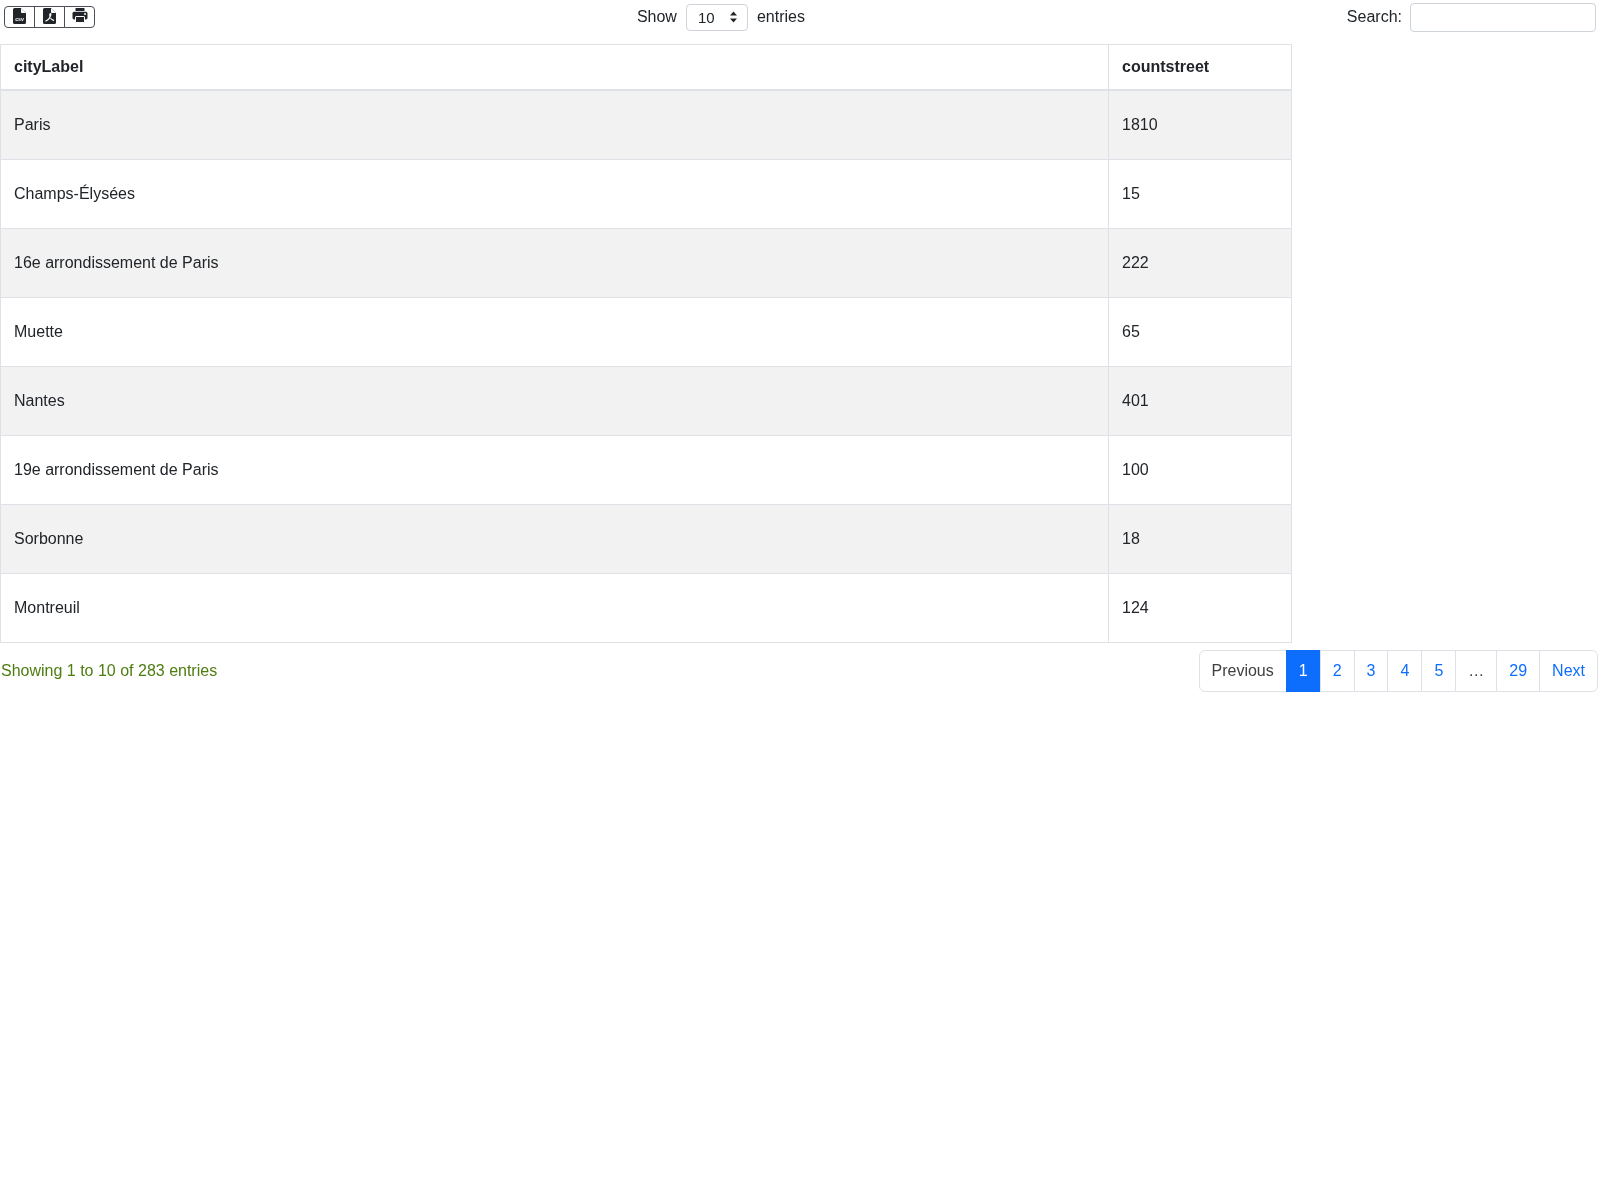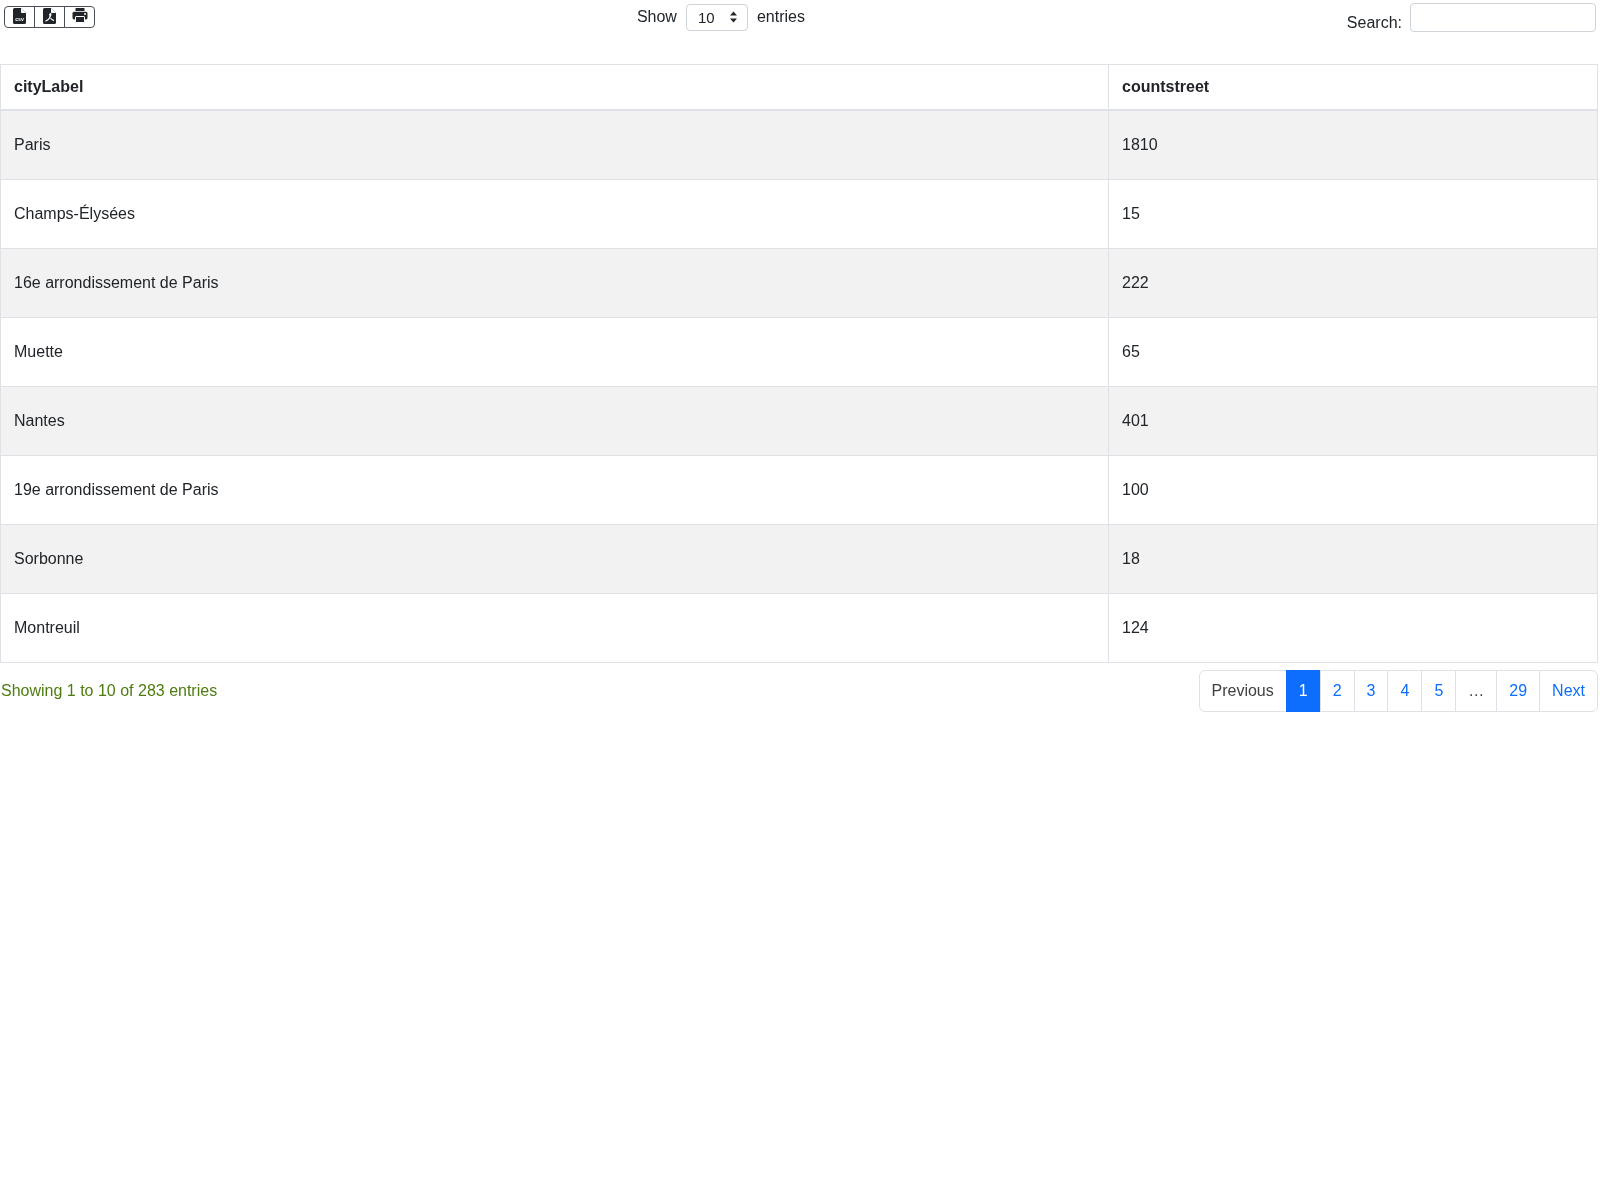--- a/index.html
+++ b/index.html
@@ -44,34 +44,34 @@
     border: 1px solid #ced4da;
     border-radius: 4px;
     background: #ffffff;
     display: inline-flex;
     align-items: center;
     justify-content: space-between;
     padding: 0 9px 0 11px;
     font-size: 15px;
     cursor: pointer;
   }
-  .search-control { display: flex; align-items: flex-end; gap: 8px; }
+  .search-control { display: flex; align-items: center; gap: 8px; }
   .search-input {
     width: 186px; height: 29px;
     border: 1px solid #ced4da;
     border-radius: 4px;
     padding: 0 8px;
     font-size: 15px;
     font-family: "Liberation Sans", sans-serif;
     outline: none;
   }
   
   table.data-table {
-    width: 1598px;
-    margin-top: 32px;
+    width: 1292px;
+    margin-top: 12px;
     border-collapse: collapse;
   }
   table.data-table th, table.data-table td {
     border: 1px solid #dee2e6;
     text-align: left;
     font-size: 16px;
     line-height: 24px;
   }
   table.data-table th {
     font-weight: bold;

